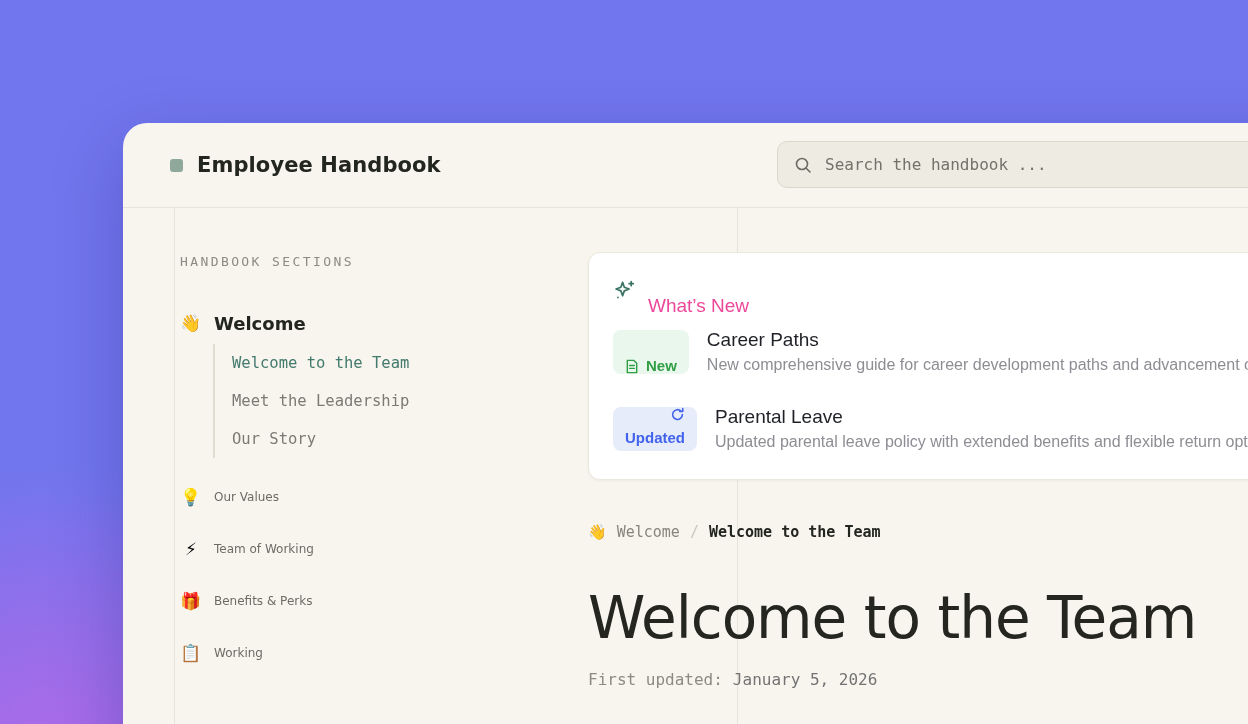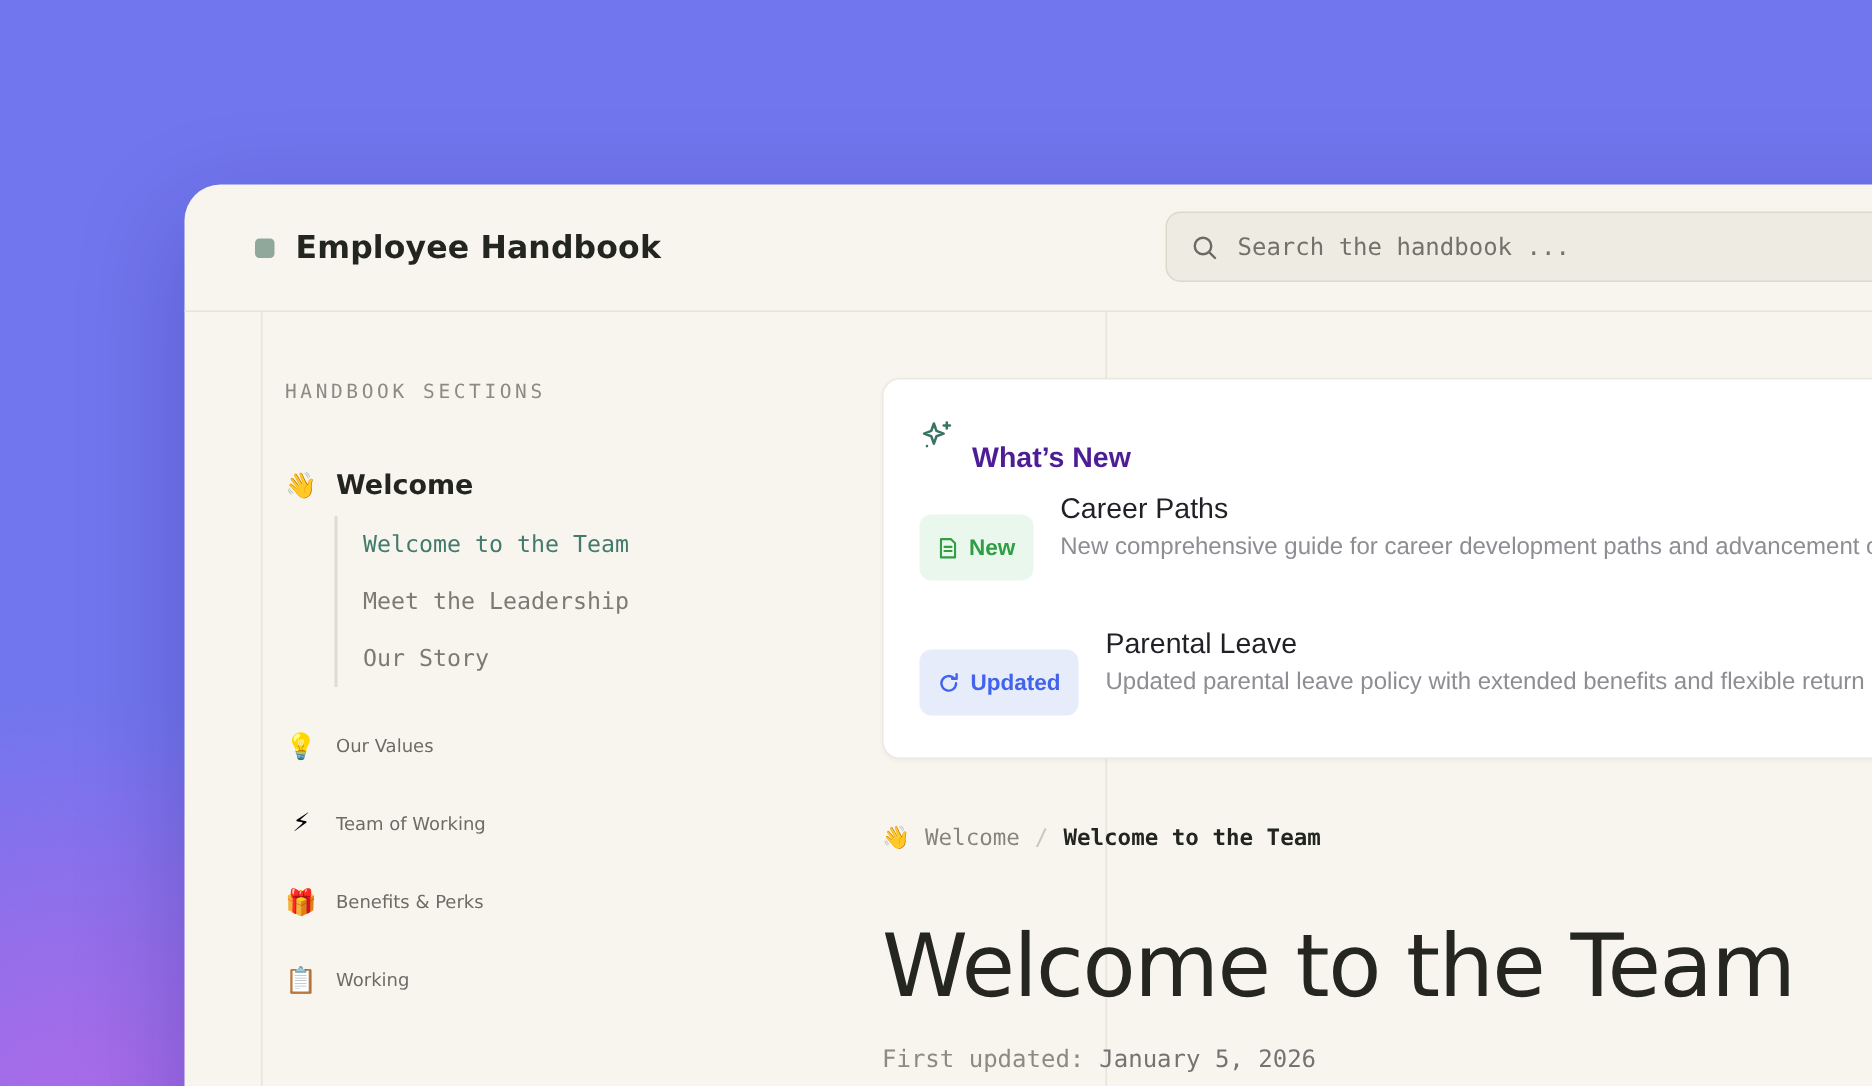--- a/index.html
+++ b/index.html
@@ -33,21 +33,21 @@
   .search input {
     background:transparent; border:none; outline:none; width:100%;
     font-family:"DejaVu Sans Mono", monospace; font-size:16px; color:#55554e;
   }
   .search input::placeholder { color:#72726a; opacity:1; }
   
   .vline { position:absolute; top:85px; bottom:0; width:1px; background:#e7e4d9; }
   .vline-1 { left:51px; }
   .vline-2 { left:614px; }
   
-  .sidebar { position:absolute; left:67px; top:85px; width:400px; padding-top:46px; }
+  .sidebar { position:absolute; left:57px; top:85px; width:400px; padding-top:46px; }
   .section-label {
     font-family:"DejaVu Sans Mono", monospace; font-size:13px; letter-spacing:2.4px;
     color:#8b8b83; height:16px;
   }
   .nav-item { display:flex; align-items:center; gap:12px; height:26px; cursor:pointer; }
   .nav-item.first { margin-top:40px; }
   .nav-item + .nav-item { margin-top:26px; }
   .nav-emoji { font-size:17px; width:22px; text-align:center; }
   .nav-label { font-size:12px; color:#6c6c65; }
   .nav-item.active .nav-label { color:#23251f; font-weight:600; font-size:18px; }
@@ -63,30 +63,30 @@
   
   .main { position:absolute; left:465px; top:85px; width:935px; }
   .card {
     margin-top:44px; width:780px; background:#ffffff;
     border:1px solid #eae8e0; border-radius:12px;
     box-shadow:0 1px 3px rgba(60,55,40,.05);
     padding:26px 26px 28px 24px;
     font-family:"Liberation Sans", sans-serif;
   }
   .card-head { display:flex; align-items:center; gap:12px; height:22px; }
-  .card-title { font-size:19px; font-weight:700; color:#4c1d95;margin-top:31px; }
+  .card-title { font-size:19px; font-weight:400; color:#ec4899;margin-top:31px; }
   .news-row { display:flex; align-items:flex-start; gap:18px; margin-top:28px; cursor:pointer; }
   .news-row + .news-row { margin-top:32px; }
   .badge {
-    flex:0 0 auto; display:inline-flex; align-items:center; gap:7px;
+    flex:0 0 auto; display:inline-flex; align-items:flex-end; gap:7px;
     height:44px; padding:0 12px; border-radius:8px;
-    font-size:15px; font-weight:600; margin-top:14px;
+    font-size:15px; font-weight:600; margin-top:1px;
   }
   .badge-new { background:#e9f7ec; color:#2f9e44; }
-  .badge-updated { background:#e7ecfa; color:#4263eb; }
+  .badge-updated { background:#e7ecfa; color:#4263eb;flex-direction:column; }
   .news-title { font-size:19px; font-weight:500; color:#1f2127; line-height:22px; }
   .news-desc { font-size:16px; color:#8d8d94; margin-top:5px; white-space:nowrap; }
   .breadcrumb {
     margin-top:42px; display:flex; align-items:center; gap:10px; height:20px;
     font-family:"DejaVu Sans Mono", monospace; font-size:15px;
   }
   .crumb-emoji { font-size:15px; }
   .crumb-section { color:#85857d; }
   .crumb-sep { color:#c9c6bb; }
   .crumb-current { color:#23251f; font-weight:700; }

